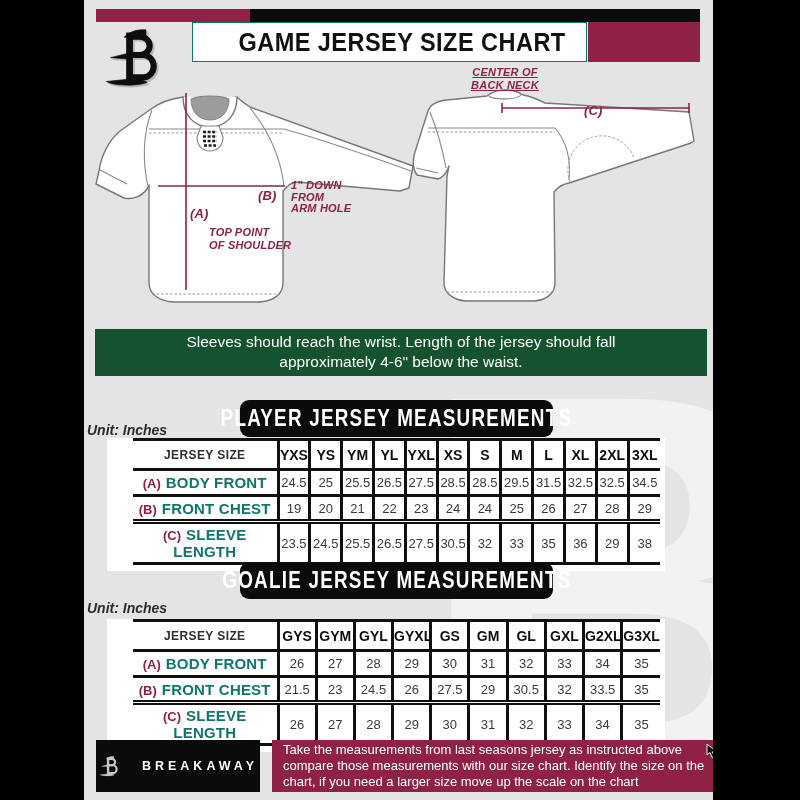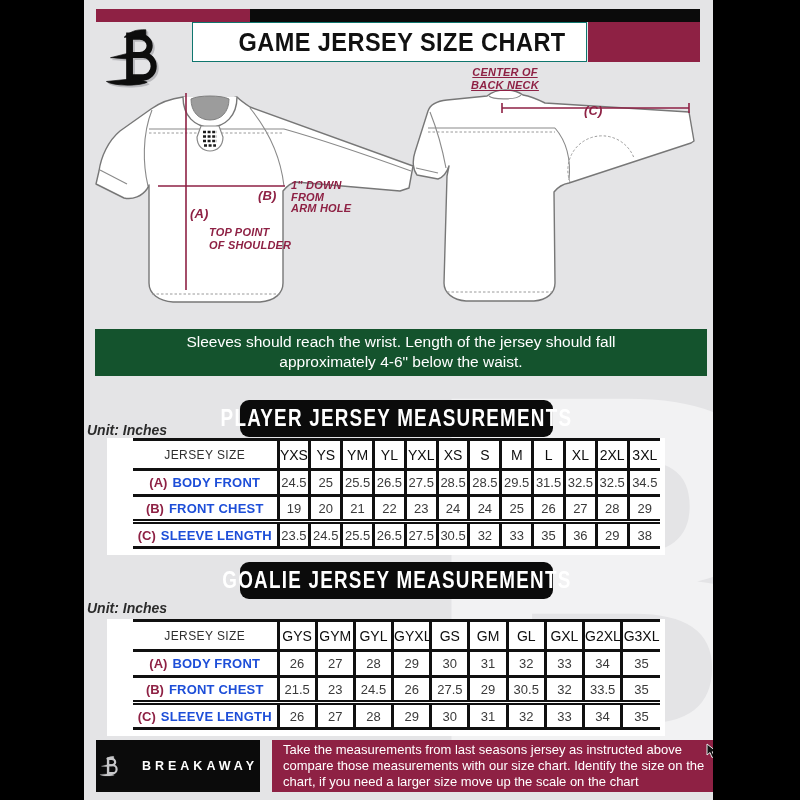--- a/index.html
+++ b/index.html
@@ -43,25 +43,25 @@
           font-size:14px; color:#2b2b2b; z-index:2; }
 
   
   .table-wrap { position:absolute; left:23px; background:#fff; padding:0 5px 6px 26px; z-index:2; }
   .size-table { border-collapse:collapse; table-layout:fixed; width:527px; background:#fff;
                 border-top:3px solid #101010; }
   .size-table td { border-bottom:3px solid #101010; border-left:3px solid #101010; text-align:center;
                    vertical-align:middle; height:26px; font-size:13px; color:#3a3a3a; padding:2px 0;
                    overflow:hidden; }
   .size-table td:first-child { border-left:none; width:145px; }
-  .size-table tr.hdr td { font-weight:normal; color:#0d0d0d; font-size:14px; height:30px; }
+  .size-table tr.hdr td { font-weight:bold; color:#0d0d0d; font-size:14px; height:30px; }
   .size-table tr.hdr td:first-child { font-size:12px; color:#2f2f2f; letter-spacing:0.4px; }
   .size-table tr.row-c td { border-top:5px double #101010; }
   .row-key { color:#8e2144; font-weight:bold; font-size:13px; margin-right:5px; }
-  .row-label { font-weight:bold; color:#1d4ed8; font-size:13px; letter-spacing:0.2px; }
+  .row-label { font-weight:bold; color:#0f766e; font-size:15px; letter-spacing:0.2px; }
 
   
   #footer-black { left:12px; top:740px; width:164px; height:52px; background:#0b0b0b; display:flex;
                   align-items:center; justify-content:center; gap:20px; z-index:2; }
   #footer-black .brand { color:#fff; font-weight:bold; font-size:12.5px; letter-spacing:4px; }
   #logo-footer { width:24px; height:26px; color:#c7c7c9; flex:0 0 auto; }
   #footer-maroon { left:176px; top:740px; width:441px; height:52px; background:#8e2144; color:#fff;
                    font-size:13px; line-height:16.2px; padding:2px 8px 2px 11px; z-index:2;
                    display:flex; align-items:center;margin-left:12px; }
   #cursor { left:622px; top:743px; width:14px; height:16px; z-index:4; }

